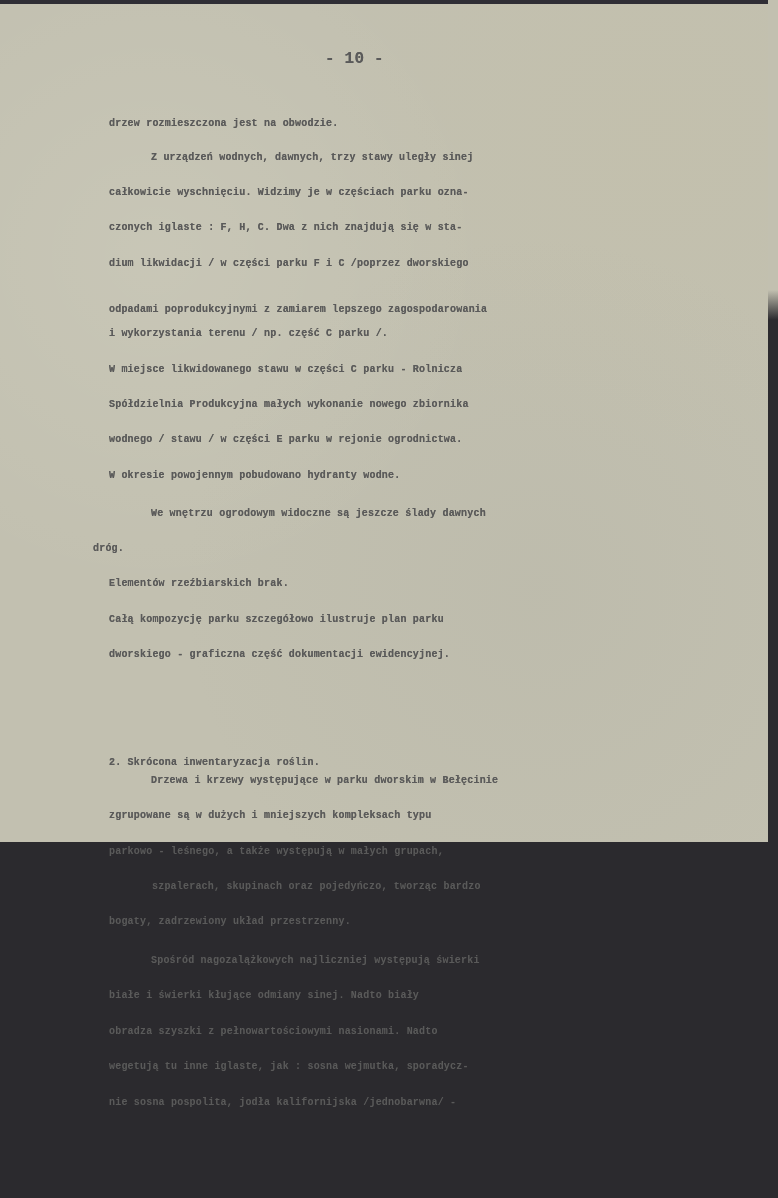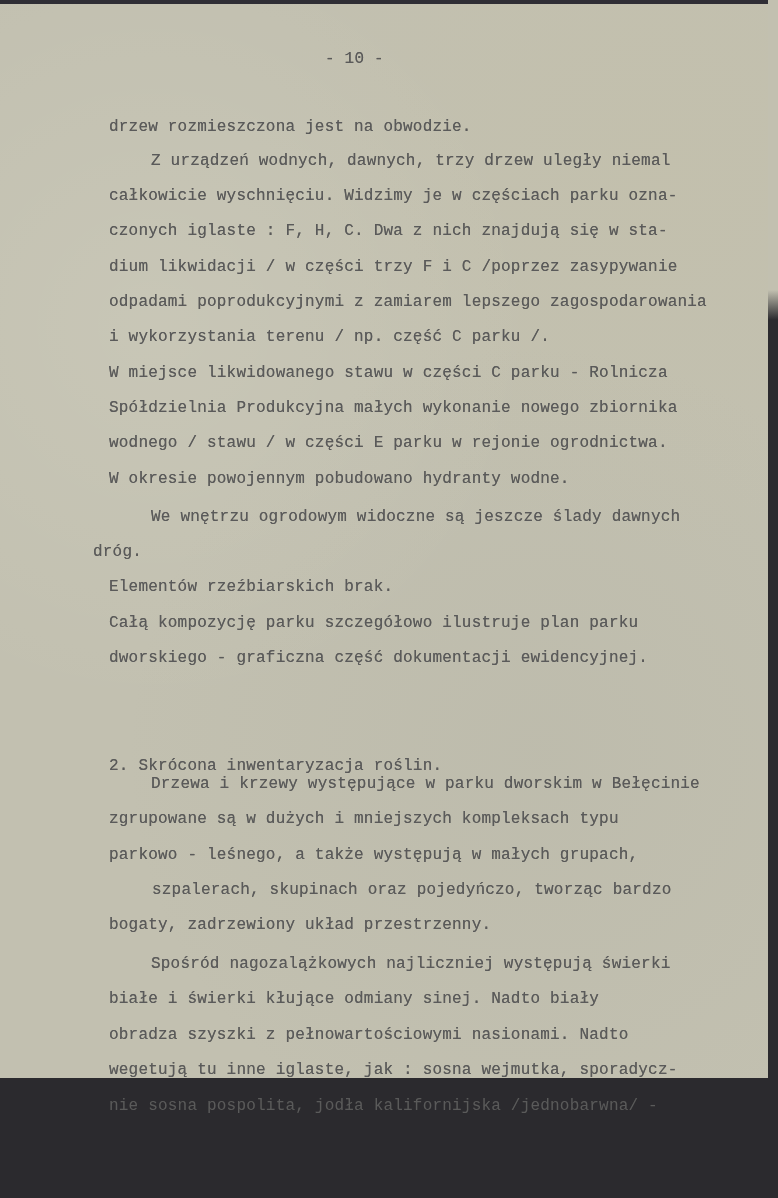--- a/index.html
+++ b/index.html
@@ -3,58 +3,59 @@
 <meta charset="utf-8">
 <style>
   html, body { margin: 0; padding: 0; }
   body {
     width: 778px; height: 1198px; overflow: hidden;
     background: #2b2a2e;
     position: relative;
   }
   .page {
     position: absolute; left: 0; top: 4px;
-    width: 768px; height: 1074px;
+    width: 768px; height: 838px;
     background: #c2c0b0;
     background-image:
       radial-gradient(circle at 20% 30%, rgba(255,255,240,0.10), transparent 40%),
       radial-gradient(circle at 70% 70%, rgba(150,150,140,0.10), transparent 45%),
       radial-gradient(circle at 85% 15%, rgba(200,190,150,0.12), transparent 35%);
+    font-weight: bold;
   }
   .page-top-edge {
     position: absolute; left: 0; top: 0; width: 778px; height: 4px;
     background: #2f2e35;
   }
   .page-right-edge {
     position: absolute; left: 768px; top: 0; width: 10px; height: 1198px;
     background: linear-gradient(to bottom, #c2c0b0 0px, #c2c0b0 290px, #2b2a2e 320px);
   }
   .text {
     position: absolute;
     font-family: "Liberation Mono", "DejaVu Sans Mono", monospace;
-    font-size: 16px;
+    font-size: 10px;
     color: #5a5a5a;
     white-space: pre;
     letter-spacing: 0.2px;
     text-shadow: 0 0 0.4px rgba(60,60,60,0.6);
   }
   .page-number { left: 325px; top: 46px; font-size: 16px; }
 </style>
 </head>
 <body>
 
 <div class="page">
   <div class="text page-number">- 10 -</div>
   <div id="lines">
       <div class="text" style="left: 109px; top: 114px;">drzew rozmieszczona jest na obwodzie.</div>
-      <div class="text" style="left: 151px; top: 148px;">Z urządzeń wodnych, dawnych, trzy drzew uległy niemal</div>
+      <div class="text" style="left: 151px; top: 148px;">Z urządzeń wodnych, dawnych, trzy stawy uległy sinej</div>
       <div class="text" style="left: 109px; top: 183px;">całkowicie wyschnięciu. Widzimy je w częściach parku ozna-</div>
       <div class="text" style="left: 109px; top: 218px;">czonych iglaste : F, H, C. Dwa z nich znajdują się w sta-</div>
-      <div class="text" style="left: 109px; top: 254px;">dium likwidacji / w części trzy F i C /poprzez zasypywanie</div>
-      <div class="text" style="left: 109px; top: 289px;">odpadami poprodukcyjnymi z zamiarem lepszego zagospodarowania</div>
+      <div class="text" style="left: 109px; top: 254px;">dium likwidacji / w części parku F i C /poprzez dworskiego</div>
+      <div class="text" style="left: 109px; top: 300px;">odpadami poprodukcyjnymi z zamiarem lepszego zagospodarowania</div>
       <div class="text" style="left: 109px; top: 324px;">i wykorzystania terenu / np. część C parku /.</div>
       <div class="text" style="left: 109px; top: 360px;">W miejsce likwidowanego stawu w części C parku - Rolnicza</div>
       <div class="text" style="left: 109px; top: 395px;">Spółdzielnia Produkcyjna małych wykonanie nowego zbiornika</div>
       <div class="text" style="left: 109px; top: 430px;">wodnego / stawu / w części E parku w rejonie ogrodnictwa.</div>
       <div class="text" style="left: 109px; top: 466px;">W okresie powojennym pobudowano hydranty wodne.</div>
       <div class="text" style="left: 151px; top: 504px;">We wnętrzu ogrodowym widoczne są jeszcze ślady dawnych</div>
       <div class="text" style="left: 93px; top: 539px;">dróg.</div>
       <div class="text" style="left: 109px; top: 574px;">Elementów rzeźbiarskich brak.</div>
       <div class="text" style="left: 109px; top: 610px;">Całą kompozycję parku szczegółowo ilustruje plan parku</div>
       <div class="text" style="left: 109px; top: 645px;">dworskiego - graficzna część dokumentacji ewidencyjnej.</div>

